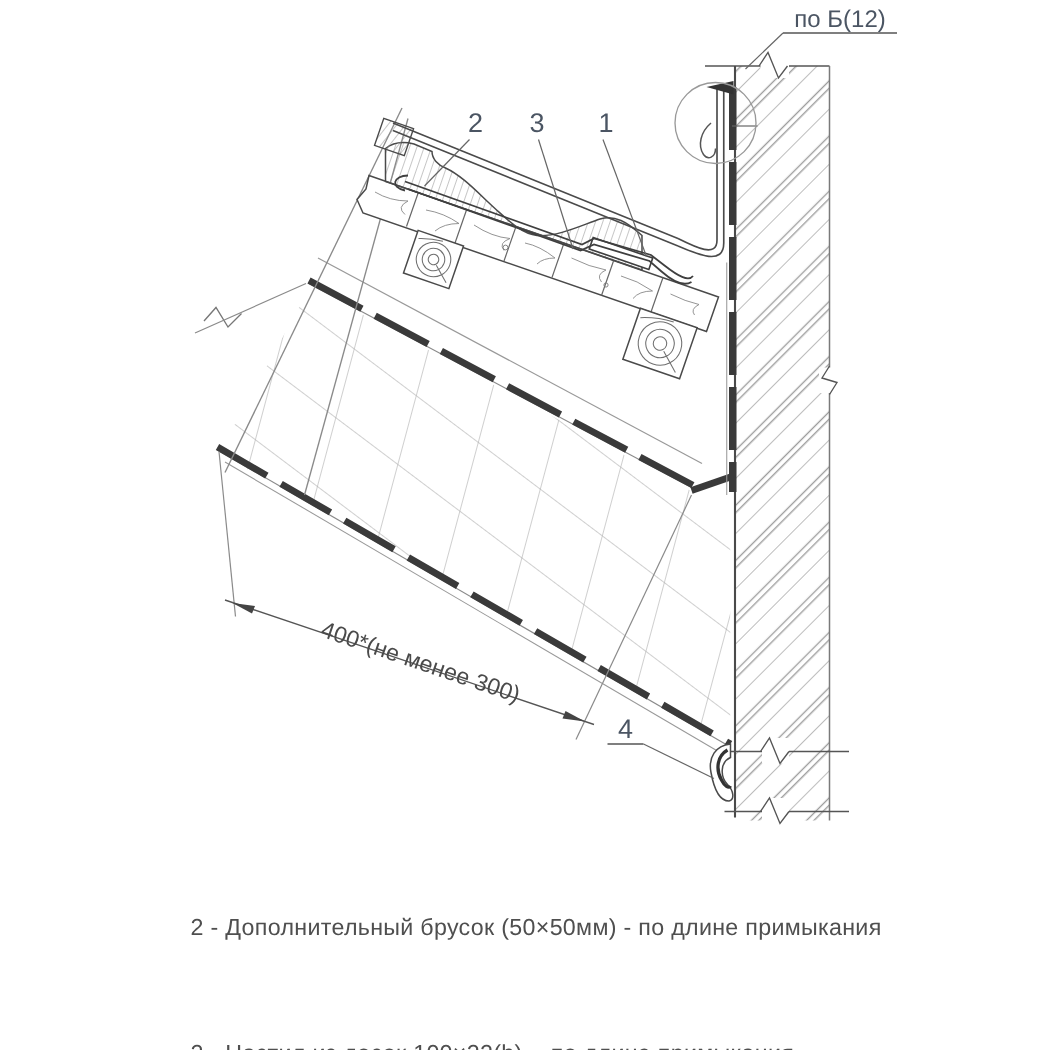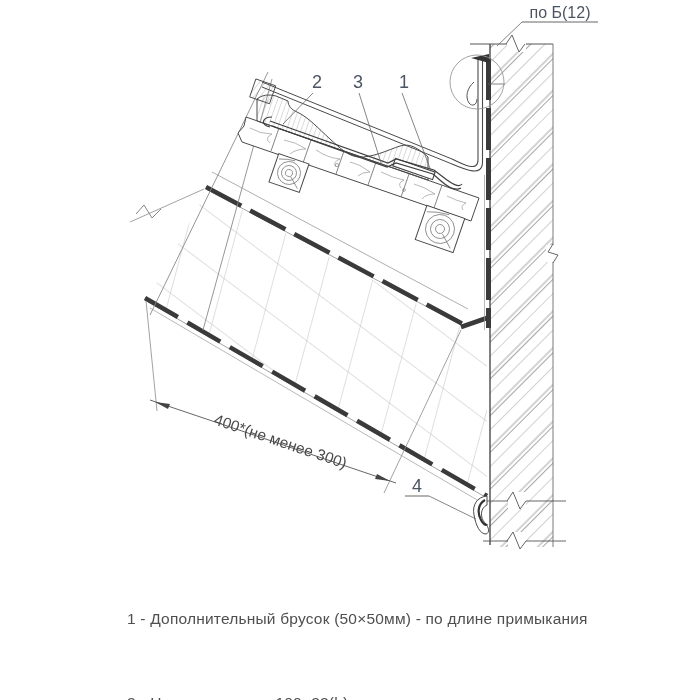--- a/index.html
+++ b/index.html
@@ -202,20 +202,20 @@
     <text x="317" y="88" text-anchor="middle" class="callout-digit">2</text>
     <text x="358" y="88" text-anchor="middle" class="callout-digit">3</text>
     <text x="404" y="88" text-anchor="middle" class="callout-digit">1</text>
     <text x="417" y="492" text-anchor="middle" class="callout-digit">4</text>
     <line x1="405" y1="496" x2="429" y2="496" stroke="#555" stroke-width="0.9"></line>
     <line x1="429" y1="496" x2="476" y2="519" stroke="#666" stroke-width="0.8"></line>
   </g>
 </svg>
 
 <div class="legend">
-  <div>1 - Дополнительный брусок (50×50мм) - по длине примыкания</div>
+  <div>2 - Дополнительный брусок (50×50мм) - по длине примыкания</div>
   <div>2 - Настил из досок 100×22(h)  - по длине примыкания</div>
   
   
   
 </div>
 
 </div>
 
 </body></html>

